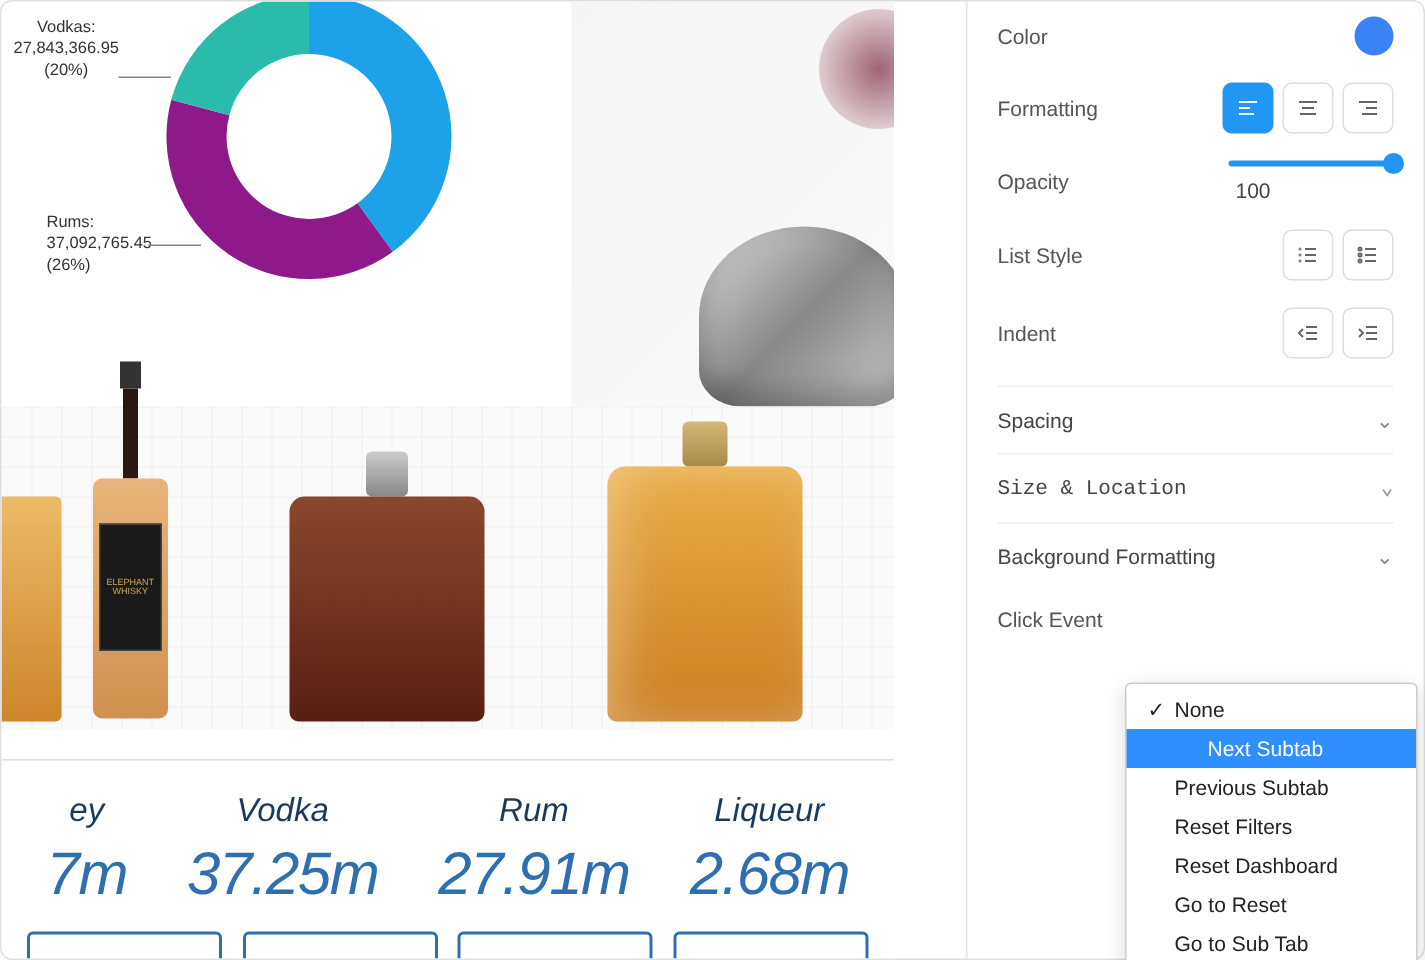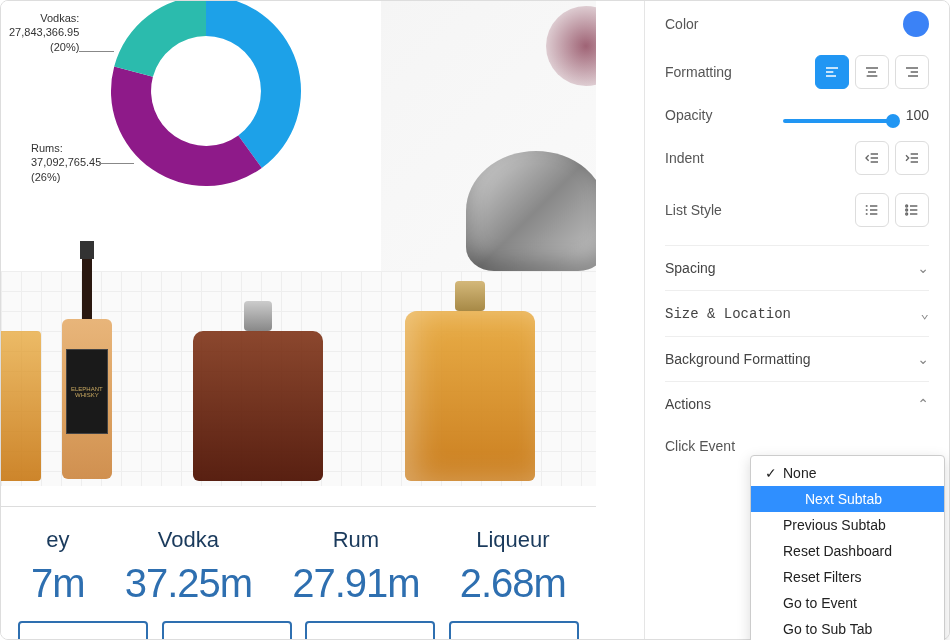--- a/index.html
+++ b/index.html
@@ -6,21 +6,21 @@
 body { font-family: -apple-system, BlinkMacSystemFont, "Segoe UI", Arial, sans-serif; background: #fff; width: 950px; height: 640px; overflow: hidden; position: relative; }
 .main { display: flex; width: 950px; height: 640px; border: 1px solid #ddd; border-radius: 8px; overflow: hidden; }
 .canvas { flex: 1; position: relative; background: #fff; overflow: hidden; }
 .panel { width: 305px; border-left: 1px solid #e5e5e5; background: #fff; padding: 10px 20px; display: flex; flex-direction: column; gap: 18px; overflow: visible; margin-left: 48px; }
 .row { display: flex; align-items: center; justify-content: space-between; font-size: 14px; color: #444; }
 .row label { color: #555; }
 .color-swatch { width: 26px; height: 26px; border-radius: 50%; background: #3b82f6; }
 .btn-group { display: flex; gap: 6px; }
 .btn { width: 34px; height: 34px; border: 1px solid #ddd; border-radius: 6px; background: #fff; display: flex; align-items: center; justify-content: center; cursor: pointer; color: #666; }
 .btn.active { background: #2196f3; border-color: #2196f3; color: #fff; }
-.slider-wrap { display: flex; align-items: flex-end; gap: 8px; }
+.slider-wrap { display: flex; align-items: flex-start; gap: 8px; flex-direction: column; }
 .slider { width: 110px; height: 4px; background: #2196f3; border-radius: 2px; position: relative; }
 .slider-thumb { position: absolute; right: -7px; top: -5px; width: 14px; height: 14px; border-radius: 50%; background: #2196f3; }
 .slider-val { font-size: 14px; color: #444; width: 28px; text-align: right; }
 .section-head { display: flex; justify-content: space-between; align-items: center; padding: 14px 0; border-top: 1px solid #eee; font-size: 14px; color: #444; cursor: pointer; }
 .chev { color: #888; }
 .dropdown { position: absolute; right: 5px; top: 455px; width: 195px; background: #fff; border: 1px solid #ccc; border-radius: 4px; box-shadow: 0 4px 14px rgba(0,0,0,0.15); padding: 4px 0; z-index: 100; }
 .dropdown-item { padding: 5px 14px; font-size: 14px; color: #222; cursor: pointer; display: flex; align-items: center; gap: 6px; }
 .dropdown-item.selected { background: #2f8fff; color: #fff; padding-left: 36px; }
 .check { width: 12px; display: inline-block; }
 
@@ -42,21 +42,21 @@
 .b1 .body { width: 50px; height: 160px; background: linear-gradient(180deg, #e8b57a 0%, #dba05f 60%, #d09050 100%); border-radius: 6px; position: relative; }
 .b1 .label { position: absolute; top: 30px; left: 4px; right: 4px; height: 85px; background: #1a1a1a; border: 1px solid #444; display: flex; flex-direction: column; align-items: center; justify-content: center; color: #c9a961; font-size: 6px; text-align: center; }
 .b2 { width: 130px; height: 180px; position: relative; }
 .b2 .cap { width: 28px; height: 30px; background: linear-gradient(#ccc, #888); margin: 0 auto; border-radius: 4px; }
 .b2 .body { width: 130px; height: 150px; background: linear-gradient(180deg, rgba(120,40,10,0.85), rgba(80,20,5,0.95)); border-radius: 10px 10px 6px 6px; }
 .b3 { width: 130px; height: 200px; position: relative; }
 .b3 .cap { width: 30px; height: 30px; background: linear-gradient(#d4b87a, #a78946); margin: 0 auto; border-radius: 4px; }
 .b3 .body { width: 130px; height: 170px; background: linear-gradient(180deg, rgba(230,160,40,0.85), rgba(200,120,20,0.95)); border-radius: 12px 12px 6px 6px; box-shadow: inset 10px 0 30px rgba(255,255,255,0.3); }
 .glass-partial { position: absolute; left: -10px; top: 330px; width: 50px; height: 150px; background: linear-gradient(180deg, rgba(230,160,40,0.7), rgba(200,120,20,0.9)); border-radius: 4px; }
 
-.stats { position: absolute; top: 505px; left: 0; right: 0; display: flex; justify-content: space-around; padding: 0 10px; background: #fff; border-top: 1px solid #ddd; padding-top: 20px; }
+.stats { position: absolute; top: 505px; left: 0; right: 0; display: flex; justify-content: space-around; padding: 0 10px; background: #fff; border-top: 1px solid #ddd; padding-top: 20px; font-style: italic; }
 .stat { text-align: center; }
 .stat-name { font-size: 22px; color: #1a3a5c; font-weight: 400; margin-bottom: 8px; }
 .stat-val { font-size: 40px; color: #2e6fb0; font-weight: 400; letter-spacing: -1px; }
 .underbox { position: absolute; top: 620px; left: 0; right: 0; display: flex; justify-content: space-around; padding: 0 10px; }
 .ubox { width: 130px; height: 30px; border: 2px solid #2e6fb0; border-radius: 4px; }
 
 .icon-svg { width: 16px; height: 16px; }
 </style>
 </head>
 <body>
@@ -69,21 +69,21 @@
         <g transform="translate(125,110)">
 
           <path d="M0,-95 A95,95 0 0 1 55.8,76.9 L32.3,44.5 A55,55 0 0 0 0,-55 Z" fill="#1da1e8"></path>
 
           <path d="M55.8,76.9 A95,95 0 0 1 -91.8,-24.5 L-53.1,-14.2 A55,55 0 0 0 32.3,44.5 Z" fill="#8e1a89"></path>
 
           <path d="M-91.8,-24.5 A95,95 0 0 1 0,-95 L0,-55 A55,55 0 0 0 -53.1,-14.2 Z" fill="#2bbbad"></path>
         </g>
       </svg>
     </div>
-    <div class="donut-label" style="top:10px; left:8px; text-align:right;"><span style="white-space:pre;">Vodkas:
+    <div class="donut-label" style="top:10px; left:8px; text-align:center;"><span style="white-space:pre;">Vodkas:
 27,843,366.95
 (20%)</span></div>
     <div class="donut-line" style="top:50px; left:78px; width:35px;"></div>
     <div class="donut-label" style="top:140px; left:30px; text-align:left;"><span style="white-space:pre;">Rums:
 37,092,765.45
 (26%)</span></div>
     <div class="donut-line" style="top:162px; left:98px; width:35px;"></div>
     <div class="toplabel">(40%)</div>
 
     <div class="photo-area">
@@ -185,42 +185,20 @@
       <label>Opacity</label>
       <div class="slider-wrap">
         <div class="slider">
             <div class="slider-thumb"></div>
           </div>
         <span class="slider-val">100</span>
       </div>
     </div>
 
     <div class="row">
-      <label>Indent</label>
-      <div class="btn-group">
-        <div class="btn">
-          <svg class="icon-svg" viewBox="0 0 24 24" fill="none" stroke="currentColor" stroke-width="2">
-              <line x1="10" y1="6" x2="21" y2="6"></line>
-              <line x1="10" y1="12" x2="21" y2="12"></line>
-              <line x1="10" y1="18" x2="21" y2="18"></line>
-              <polyline points="7 8 3 12 7 16"></polyline>
-            </svg>
-        </div>
-        <div class="btn">
-          <svg class="icon-svg" viewBox="0 0 24 24" fill="none" stroke="currentColor" stroke-width="2">
-              <line x1="10" y1="6" x2="21" y2="6"></line>
-              <line x1="10" y1="12" x2="21" y2="12"></line>
-              <line x1="10" y1="18" x2="21" y2="18"></line>
-              <polyline points="3 8 7 12 3 16"></polyline>
-            </svg>
-        </div>
-      </div>
-    </div>
-
-    <div class="row">
       <label>List Style</label>
       <div class="btn-group">
         <div class="btn">
           <svg class="icon-svg" viewBox="0 0 24 24" fill="none" stroke="currentColor" stroke-width="2">
               <line x1="9" y1="6" x2="20" y2="6"></line>
               <line x1="9" y1="12" x2="20" y2="12"></line>
               <line x1="9" y1="18" x2="20" y2="18"></line>
               <circle cx="4" cy="6" r="0.5"></circle>
               <circle cx="4" cy="12" r="0.5"></circle>
               <circle cx="4" cy="18" r="0.5"></circle>
@@ -232,36 +210,54 @@
               <line x1="9" y1="12" x2="20" y2="12"></line>
               <line x1="9" y1="18" x2="20" y2="18"></line>
               <circle cx="4" cy="6" r="1.5"></circle>
               <circle cx="4" cy="12" r="1.5"></circle>
               <circle cx="4" cy="18" r="1.5"></circle>
             </svg>
         </div>
       </div>
     </div>
 
+    <div class="row">
+      <label>Indent</label>
+      <div class="btn-group">
+        <div class="btn">
+          <svg class="icon-svg" viewBox="0 0 24 24" fill="none" stroke="currentColor" stroke-width="2">
+              <line x1="10" y1="6" x2="21" y2="6"></line>
+              <line x1="10" y1="12" x2="21" y2="12"></line>
+              <line x1="10" y1="18" x2="21" y2="18"></line>
+              <polyline points="7 8 3 12 7 16"></polyline>
+            </svg>
+        </div>
+        <div class="btn">
+          <svg class="icon-svg" viewBox="0 0 24 24" fill="none" stroke="currentColor" stroke-width="2">
+              <line x1="10" y1="6" x2="21" y2="6"></line>
+              <line x1="10" y1="12" x2="21" y2="12"></line>
+              <line x1="10" y1="18" x2="21" y2="18"></line>
+              <polyline points="3 8 7 12 3 16"></polyline>
+            </svg>
+        </div>
+      </div>
+    </div>
+
     <div class="section-head">
       <span>Spacing</span>
       <span class="chev">⌄</span>
     </div>
     <div class="section-head" style="margin-top:-18px;font-family:Liberation Mono, monospace;">
       <span>Size &amp; Location</span>
       <span class="chev">⌄</span>
     </div>
     <div class="section-head" style="margin-top:-18px;">
       <span>Background Formatting</span>
       <span class="chev">⌄</span>
     </div>
-    <div class="section-head" style="margin-top:-18px;">
-      <span>Actions</span>
-      <span class="chev">⌃</span>
-    </div>
 
     <div class="row" style="margin-top:-6px;">
       <label>Click Event</label>
     </div>
   </div>
 </div>
 
 <div class="dropdown">
   <div class="dropdown-item">
       <span class="check">✓</span>
@@ -270,28 +266,28 @@
   <div class="dropdown-item selected">
       <span class="check"></span>
       <span>Next Subtab</span>
     </div>
   <div class="dropdown-item">
       <span class="check"></span>
       <span>Previous Subtab</span>
     </div>
   <div class="dropdown-item">
       <span class="check"></span>
+      <span>Reset Filters</span>
+    </div>
+  <div class="dropdown-item">
+      <span class="check"></span>
       <span>Reset Dashboard</span>
     </div>
   <div class="dropdown-item">
       <span class="check"></span>
-      <span>Reset Filters</span>
-    </div>
-  <div class="dropdown-item">
-      <span class="check"></span>
-      <span>Go to Event</span>
+      <span>Go to Reset</span>
     </div>
   <div class="dropdown-item">
       <span class="check"></span>
       <span>Go to Sub Tab</span>
     </div>
 
 </div>
 
 </body></html>

